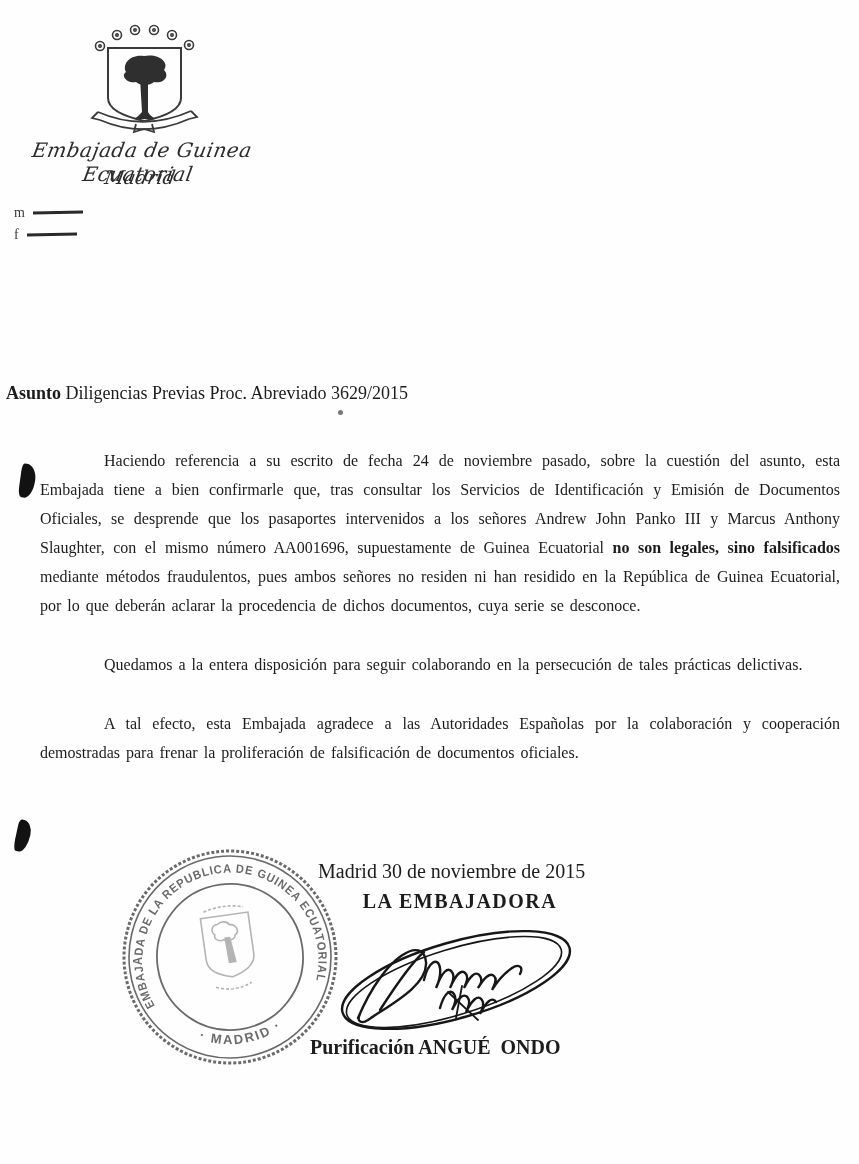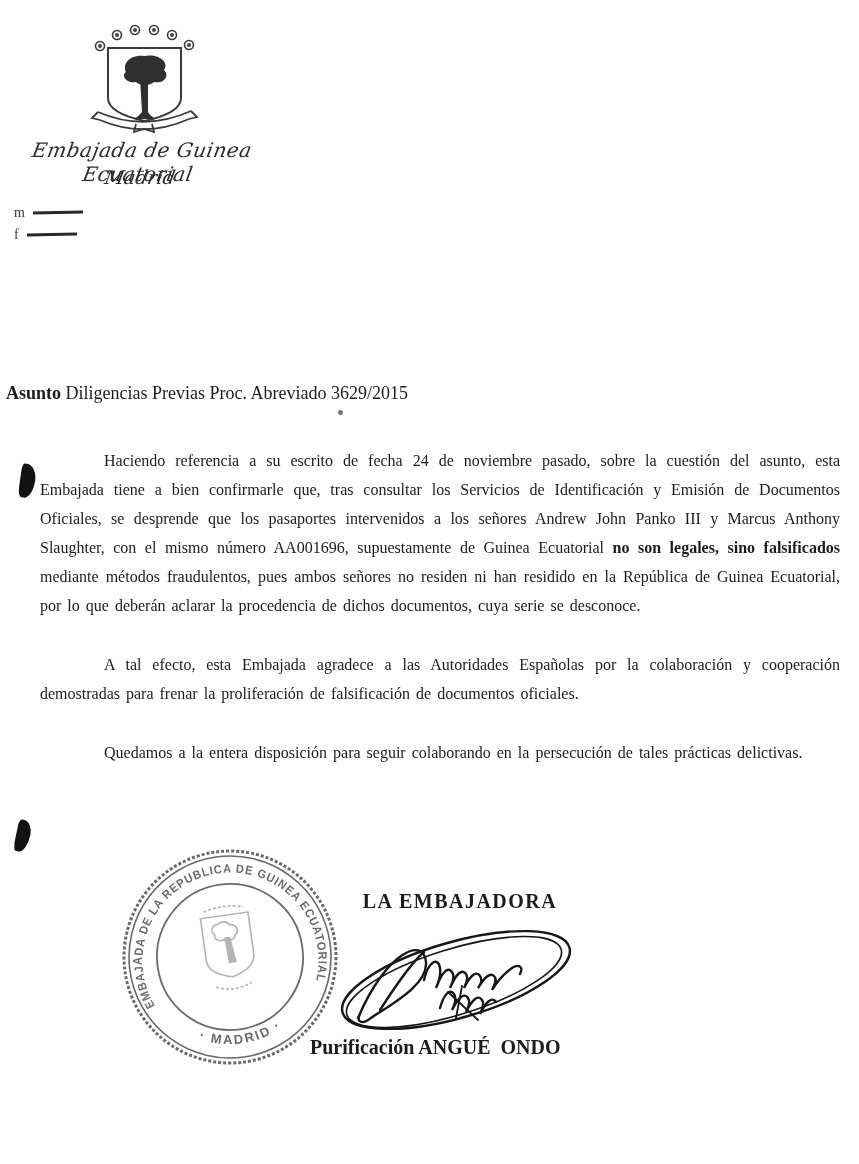--- a/index.html
+++ b/index.html
@@ -111,22 +111,22 @@
   </div>
 
   <div class="subject">
     <div><span class="lbl">Asunto</span><span> Diligencias Previas Proc. Abreviado 3629/2015</span></div>
   </div>
 
   <div class="speck"></div>
 
   <div class="body-text">
     <p><span>Haciendo referencia a su escrito de fecha 24 de noviembre pasado, sobre la cuestión del asunto, esta Embajada tiene a bien confirmarle que, tras consultar los Servicios de Identificación y Emisión de Documentos Oficiales, se desprende que los pasaportes intervenidos a los señores Andrew John Panko III y Marcus Anthony Slaughter, con el mismo número AA001696, supuestamente de Guinea Ecuatorial </span><span class="bold">no son legales, sino falsificados</span><span> mediante métodos fraudulentos, pues ambos señores no residen ni han residido en la República de Guinea Ecuatorial, por lo que deberán aclarar la procedencia de dichos documentos, cuya serie se desconoce.</span></p>
+    <p>Quedamos a la entera disposición para seguir colaborando en la persecución de tales prácticas delictivas.</p>
     <p>A tal efecto, esta Embajada agradece a las Autoridades Españolas por la colaboración y cooperación demostradas para frenar la proliferación de falsificación de documentos oficiales.</p>
-    <p>Quedamos a la entera disposición para seguir colaborando en la persecución de tales prácticas delictivas.</p>
   </div>
 
   <svg class="stamp" width="224" height="224" viewBox="0 0 224 224">
     <defs>
       <path id="ringPath" d="M 31 150 A 88 88 0 1 1 193 150"></path>
       <path id="bottomPath" d="M 56 179 A 88 88 0 0 0 168 179"></path>
     </defs>
     <g transform="rotate(-8 112 112)">
       <circle cx="112" cy="112" r="106" fill="none" stroke="#4a4a4a" stroke-width="3" stroke-dasharray="3 2"></circle>
       <circle cx="112" cy="112" r="101" fill="none" stroke="#4a4a4a" stroke-width="1.6"></circle>
@@ -141,20 +141,21 @@
       <g opacity="0.55" stroke="#5a5a5a" fill="none" stroke-width="1.6">
         <path d="M88,70 L136,70 L136,112 Q136,126 112,132 Q88,126 88,112 Z"></path>
         <path d="M104,78 C98,78 96,84 100,88 C98,92 104,96 108,94 C112,97 120,95 120,91 C126,88 122,80 116,80 C114,76 108,75 104,78 Z"></path>
         <path d="M109,92 L110,118 L118,118 L115,92 Z" fill="#5a5a5a" stroke="none"></path>
         <path d="M92,64 Q112,58 132,64" stroke-dasharray="3 2"></path>
         <path d="M94,140 Q112,148 130,140" stroke-dasharray="3 2"></path>
       </g>
     </g>
   </svg>
 
+  <div class="date-line">Madrid 30 de noviembre de 2015</div>
   <div class="amb-title">LA EMBAJADORA</div>
 
   <svg class="signature" width="252" height="118" viewBox="0 0 252 118">
     <g fill="none" stroke="#171717" stroke-width="2.4" stroke-linecap="round">
       <ellipse cx="128" cy="58" rx="118" ry="38" transform="rotate(-16 128 58)"></ellipse>
       <ellipse cx="126" cy="60" rx="112" ry="33" transform="rotate(-17 126 60)" stroke-width="1.6"></ellipse>
 
       <path d="M30,96 C58,30 96,14 98,40 C100,64 60,84 40,98 C34,102 28,100 32,92"></path>
       <path d="M52,88 C70,60 84,40 96,30"></path>
 

